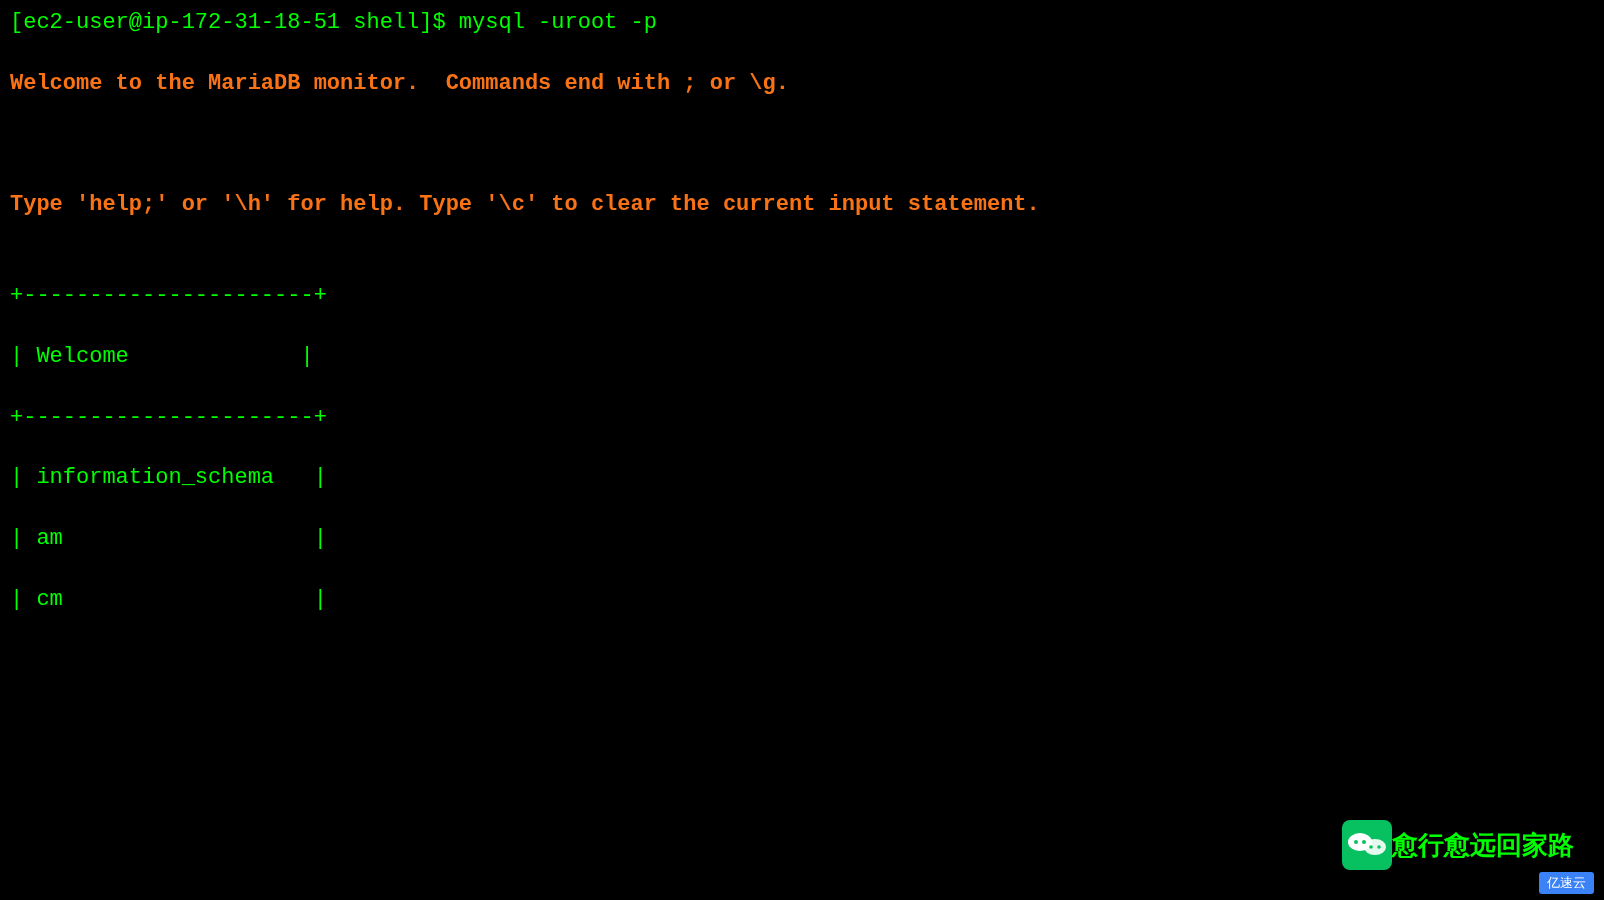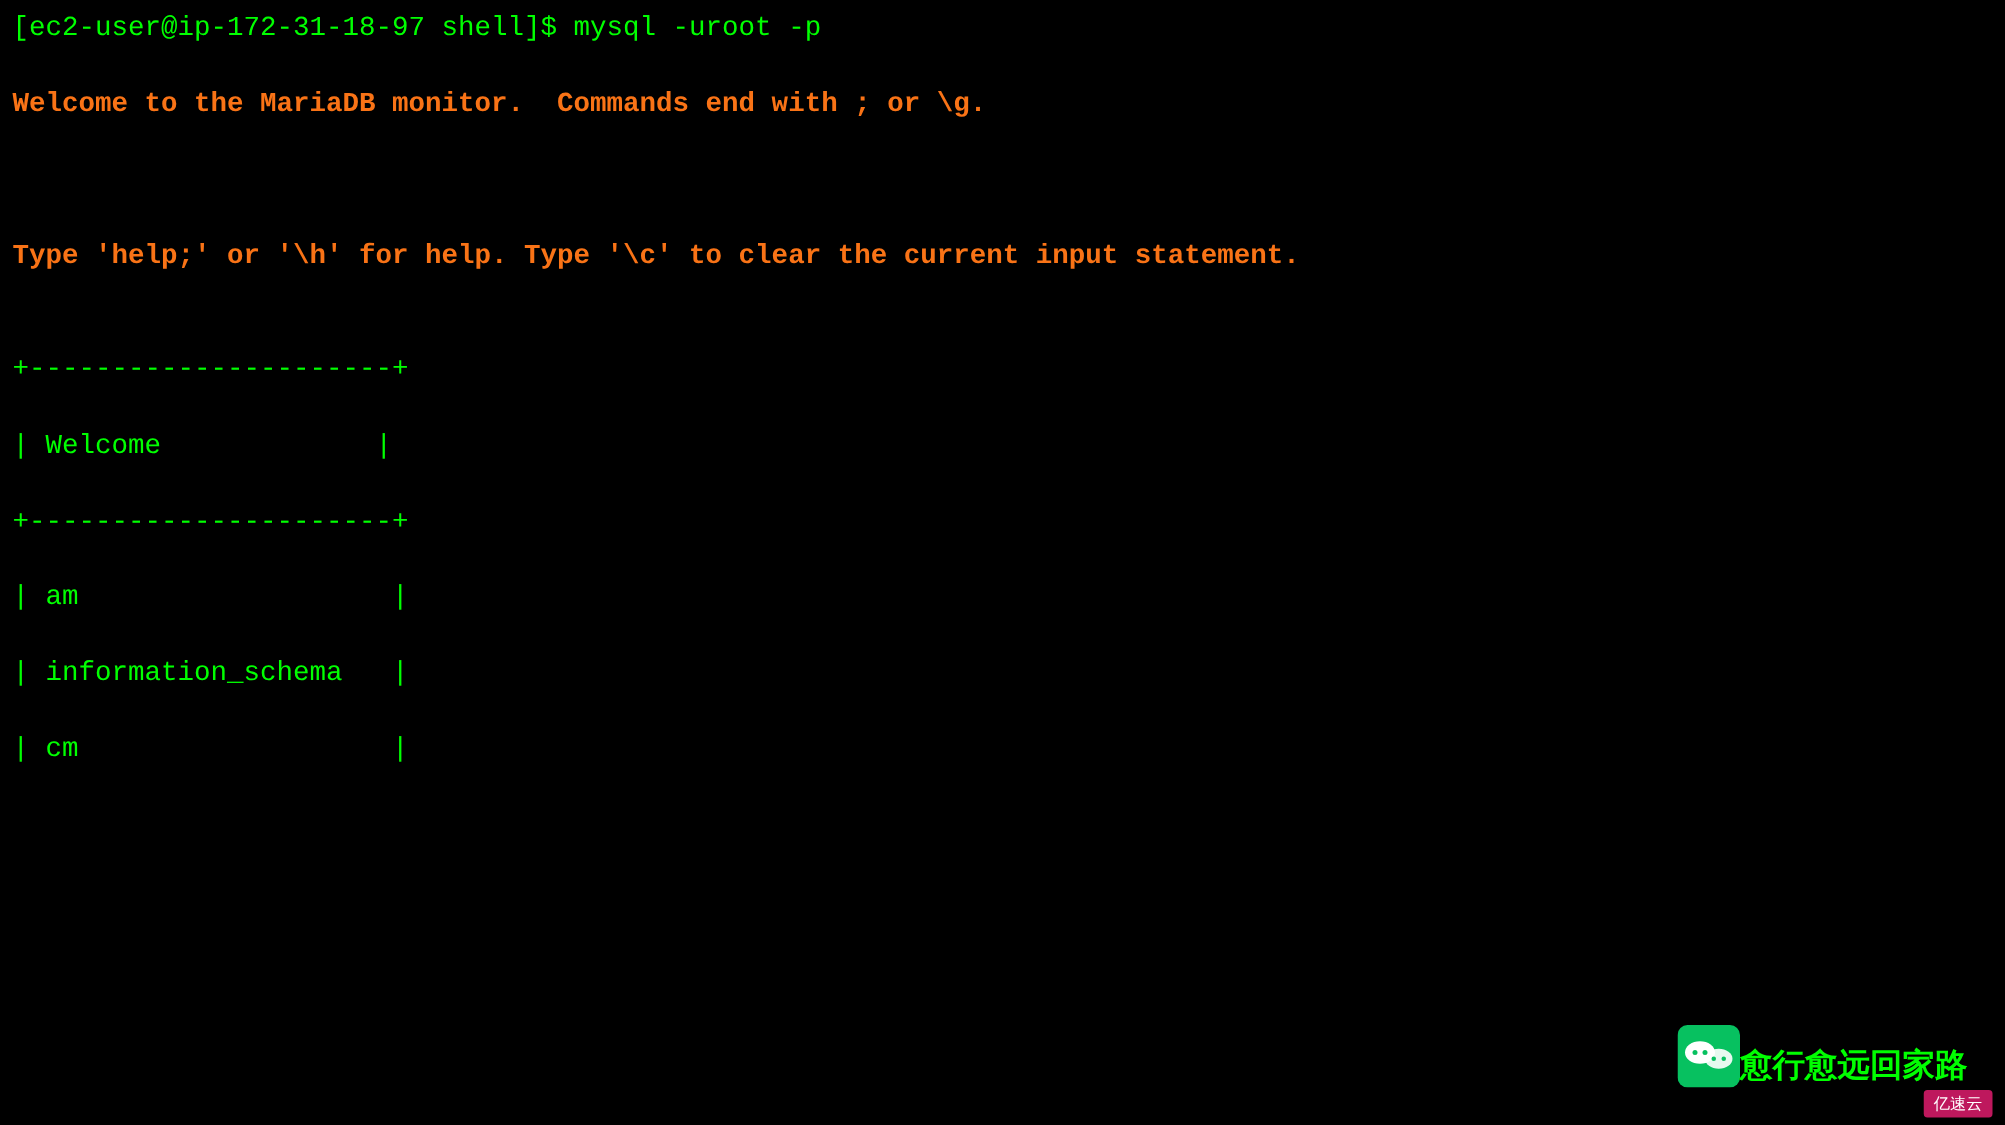--- a/index.html
+++ b/index.html
@@ -43,61 +43,61 @@
 
     @keyframes blink {
       50% { opacity: 0; }
     }
 
     #watermark {
       position: absolute;
       bottom: 30px;
       right: 30px;
       display: flex;
-      align-items: flex-end;
+      align-items: center;
     }
 
     #wechat-icon {
       width: 50px;
       height: 50px;
     }
 
     #watermark-text {
       color: #00ff00;
       font-size: 26px;
       font-family: 'Microsoft YaHei', SimSun, sans-serif;
       font-weight: bold;
     }
 
     #yisunyun-badge {
       position: absolute;
       bottom: 6px;
       right: 10px;
-      background-color: #be185d;
+      background-color: #3b82f6;
       color: #ffffff;
       font-size: 13px;
       padding: 2px 8px;
       border-radius: 3px;
       font-family: 'Microsoft YaHei', SimSun, sans-serif;
     }
   </style>
 </head>
 <body>
 
-<div id="terminal"><span class="line">[ec2-user@ip-172-31-18-97 shell]$ mysql -uroot -p</span>
+<div id="terminal"><span class="line">[ec2-user@ip-172-31-18-51 shell]$ mysql -uroot -p</span>
 <span class="bold-line">Welcome to the MariaDB monitor.  Commands end with ; or \g.</span>
 <span class="line"></span>
 <span class="line"></span>
 <span class="bold-line">Type 'help;' or '\h' for help. Type '\c' to clear the current input statement.</span>
 <span class="line"></span>
 <span class="line">+----------------------+</span>
 <span class="line">| Welcome             |</span>
 <span class="line">+----------------------+</span>
+<span class="line">| information_schema   |</span>
 <span class="line">| am                   |</span>
-<span class="line">| information_schema   |</span>
 <span class="line">| cm                   |</span>
 
 
 
 
 
 
 
 
 <span class="line"></span>

